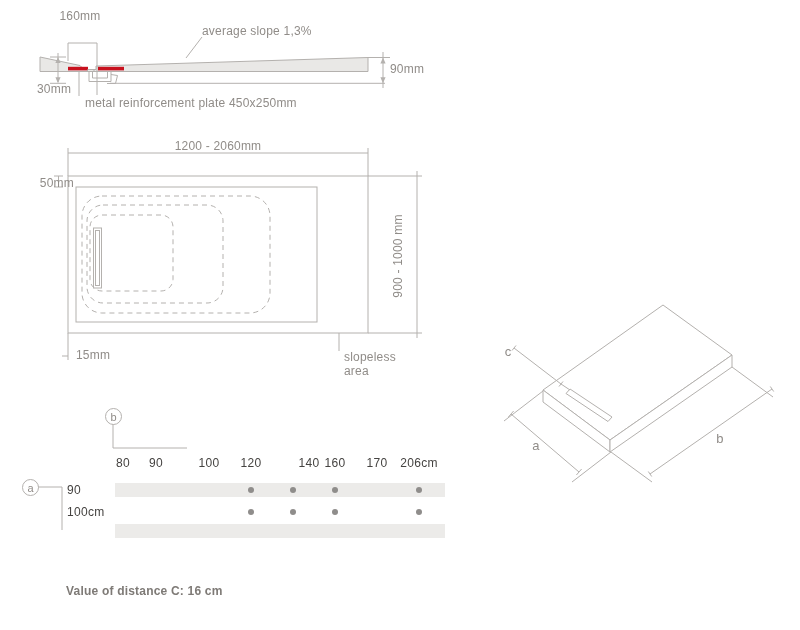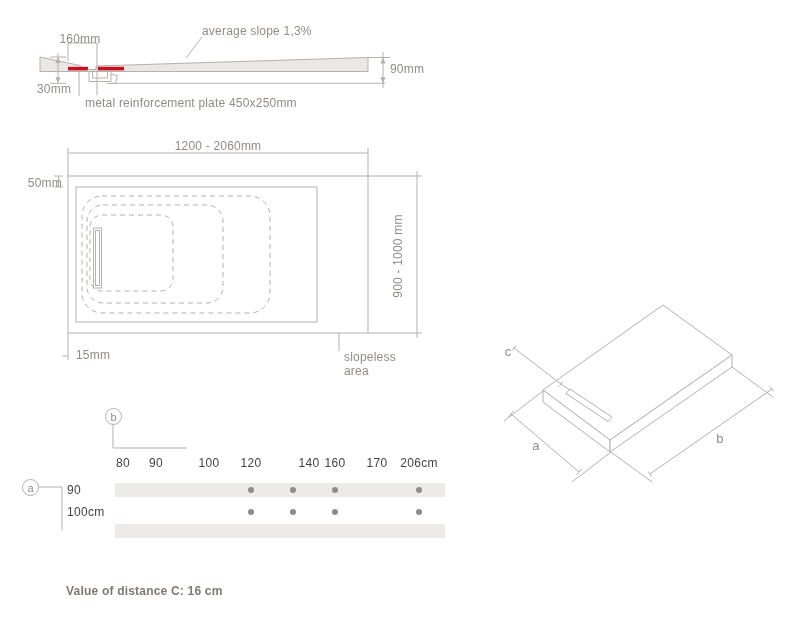--- a/index.html
+++ b/index.html
@@ -132,28 +132,28 @@
         <line class="ln" x1="559" y1="386.5" x2="563" y2="381.5"></line>
       </g>
     </g>
 
     <g>
       <path class="ln" d="M113,424 L113,448 L187,448"></path>
       <path class="ln" d="M38,487 L62,487 L62,530"></path>
     </g>
   </svg>
 
-  <div class="lbl center" style="left:52px;top:32px;width:56px;text-align:center;">160mm</div>
+  <div class="lbl center" style="left:52px;top:9px;width:56px;text-align:center;">160mm</div>
   <div class="lbl" style="left:202px;top:24px;">average slope 1,3%</div>
   <div class="lbl" style="left:390px;top:62px;">90mm</div>
   <div class="lbl" style="left:37px;top:82px;">30mm</div>
   <div class="lbl" style="left:85px;top:96px;">metal reinforcement plate 450x250mm</div>
 
   <div class="lbl center" style="left:166px;top:139px;width:104px;">1200 - 2060mm</div>
-  <div class="lbl right" style="left:20px;top:176px;width:42px;">50mm</div>
+  <div class="lbl right" style="left:32px;top:176px;width:42px;">50mm</div>
   <div class="lbl center rot" style="left:338px;top:249px;width:120px;">900 - 1000 mm</div>
   <div class="lbl" style="left:76px;top:348px;">15mm</div>
   <div class="lbl" style="left:344px;top:350px;">slopeless</div>
   <div class="lbl" style="left:344px;top:364px;">area</div>
 
   <div class="lbl center" style="left:500px;top:344px;width:16px;font-size:13px;">c</div>
   <div class="lbl center" style="left:528px;top:438px;width:16px;font-size:13px;">a</div>
   <div class="lbl center" style="left:712px;top:431px;width:16px;font-size:13px;">b</div>
 
   <div class="callout-circle" style="left:105px;top:408px;">

